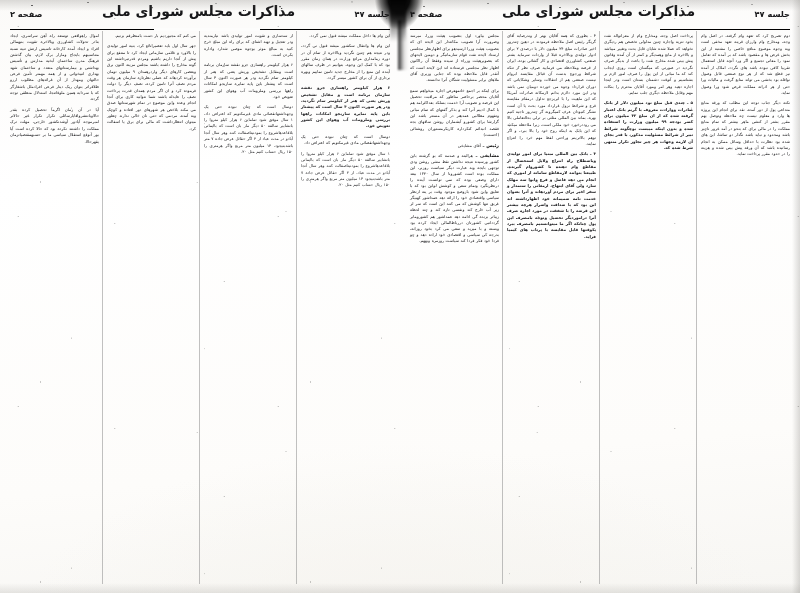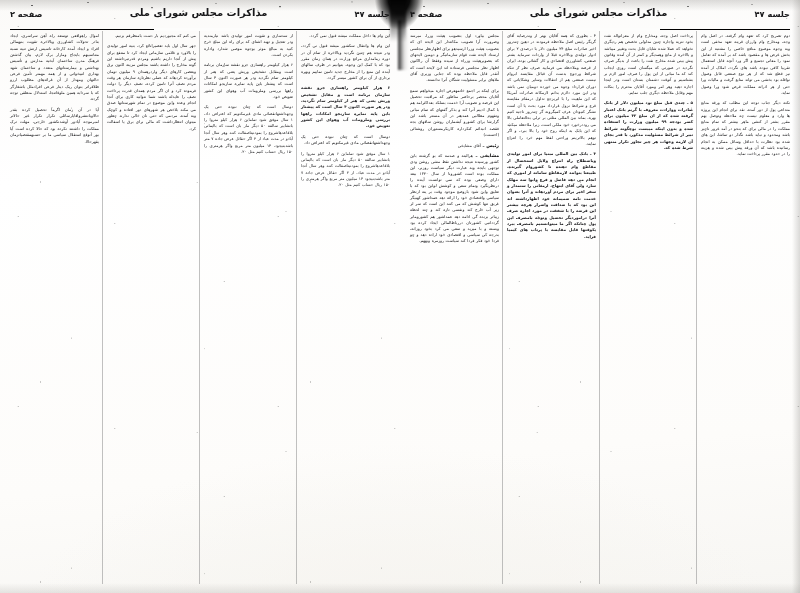--- a/index.html
+++ b/index.html
@@ -58,21 +58,21 @@
   }
   .runhead-item {
     font-size: 8.2px;
     font-weight: bold;
     color: #18181a;
     letter-spacing: 0.2px;
     white-space: nowrap;
     line-height: 1;
     padding-bottom: 10px;
   }
-  .runhead-title { font-size: 10px; }
+  .runhead-title { font-size: 14px; }
 
   .runrule {
     position: absolute;
     left: 4px;
     right: 4px;
     bottom: 0;
     height: 0;
     border-top: 1.4px solid #000;
   }
   

